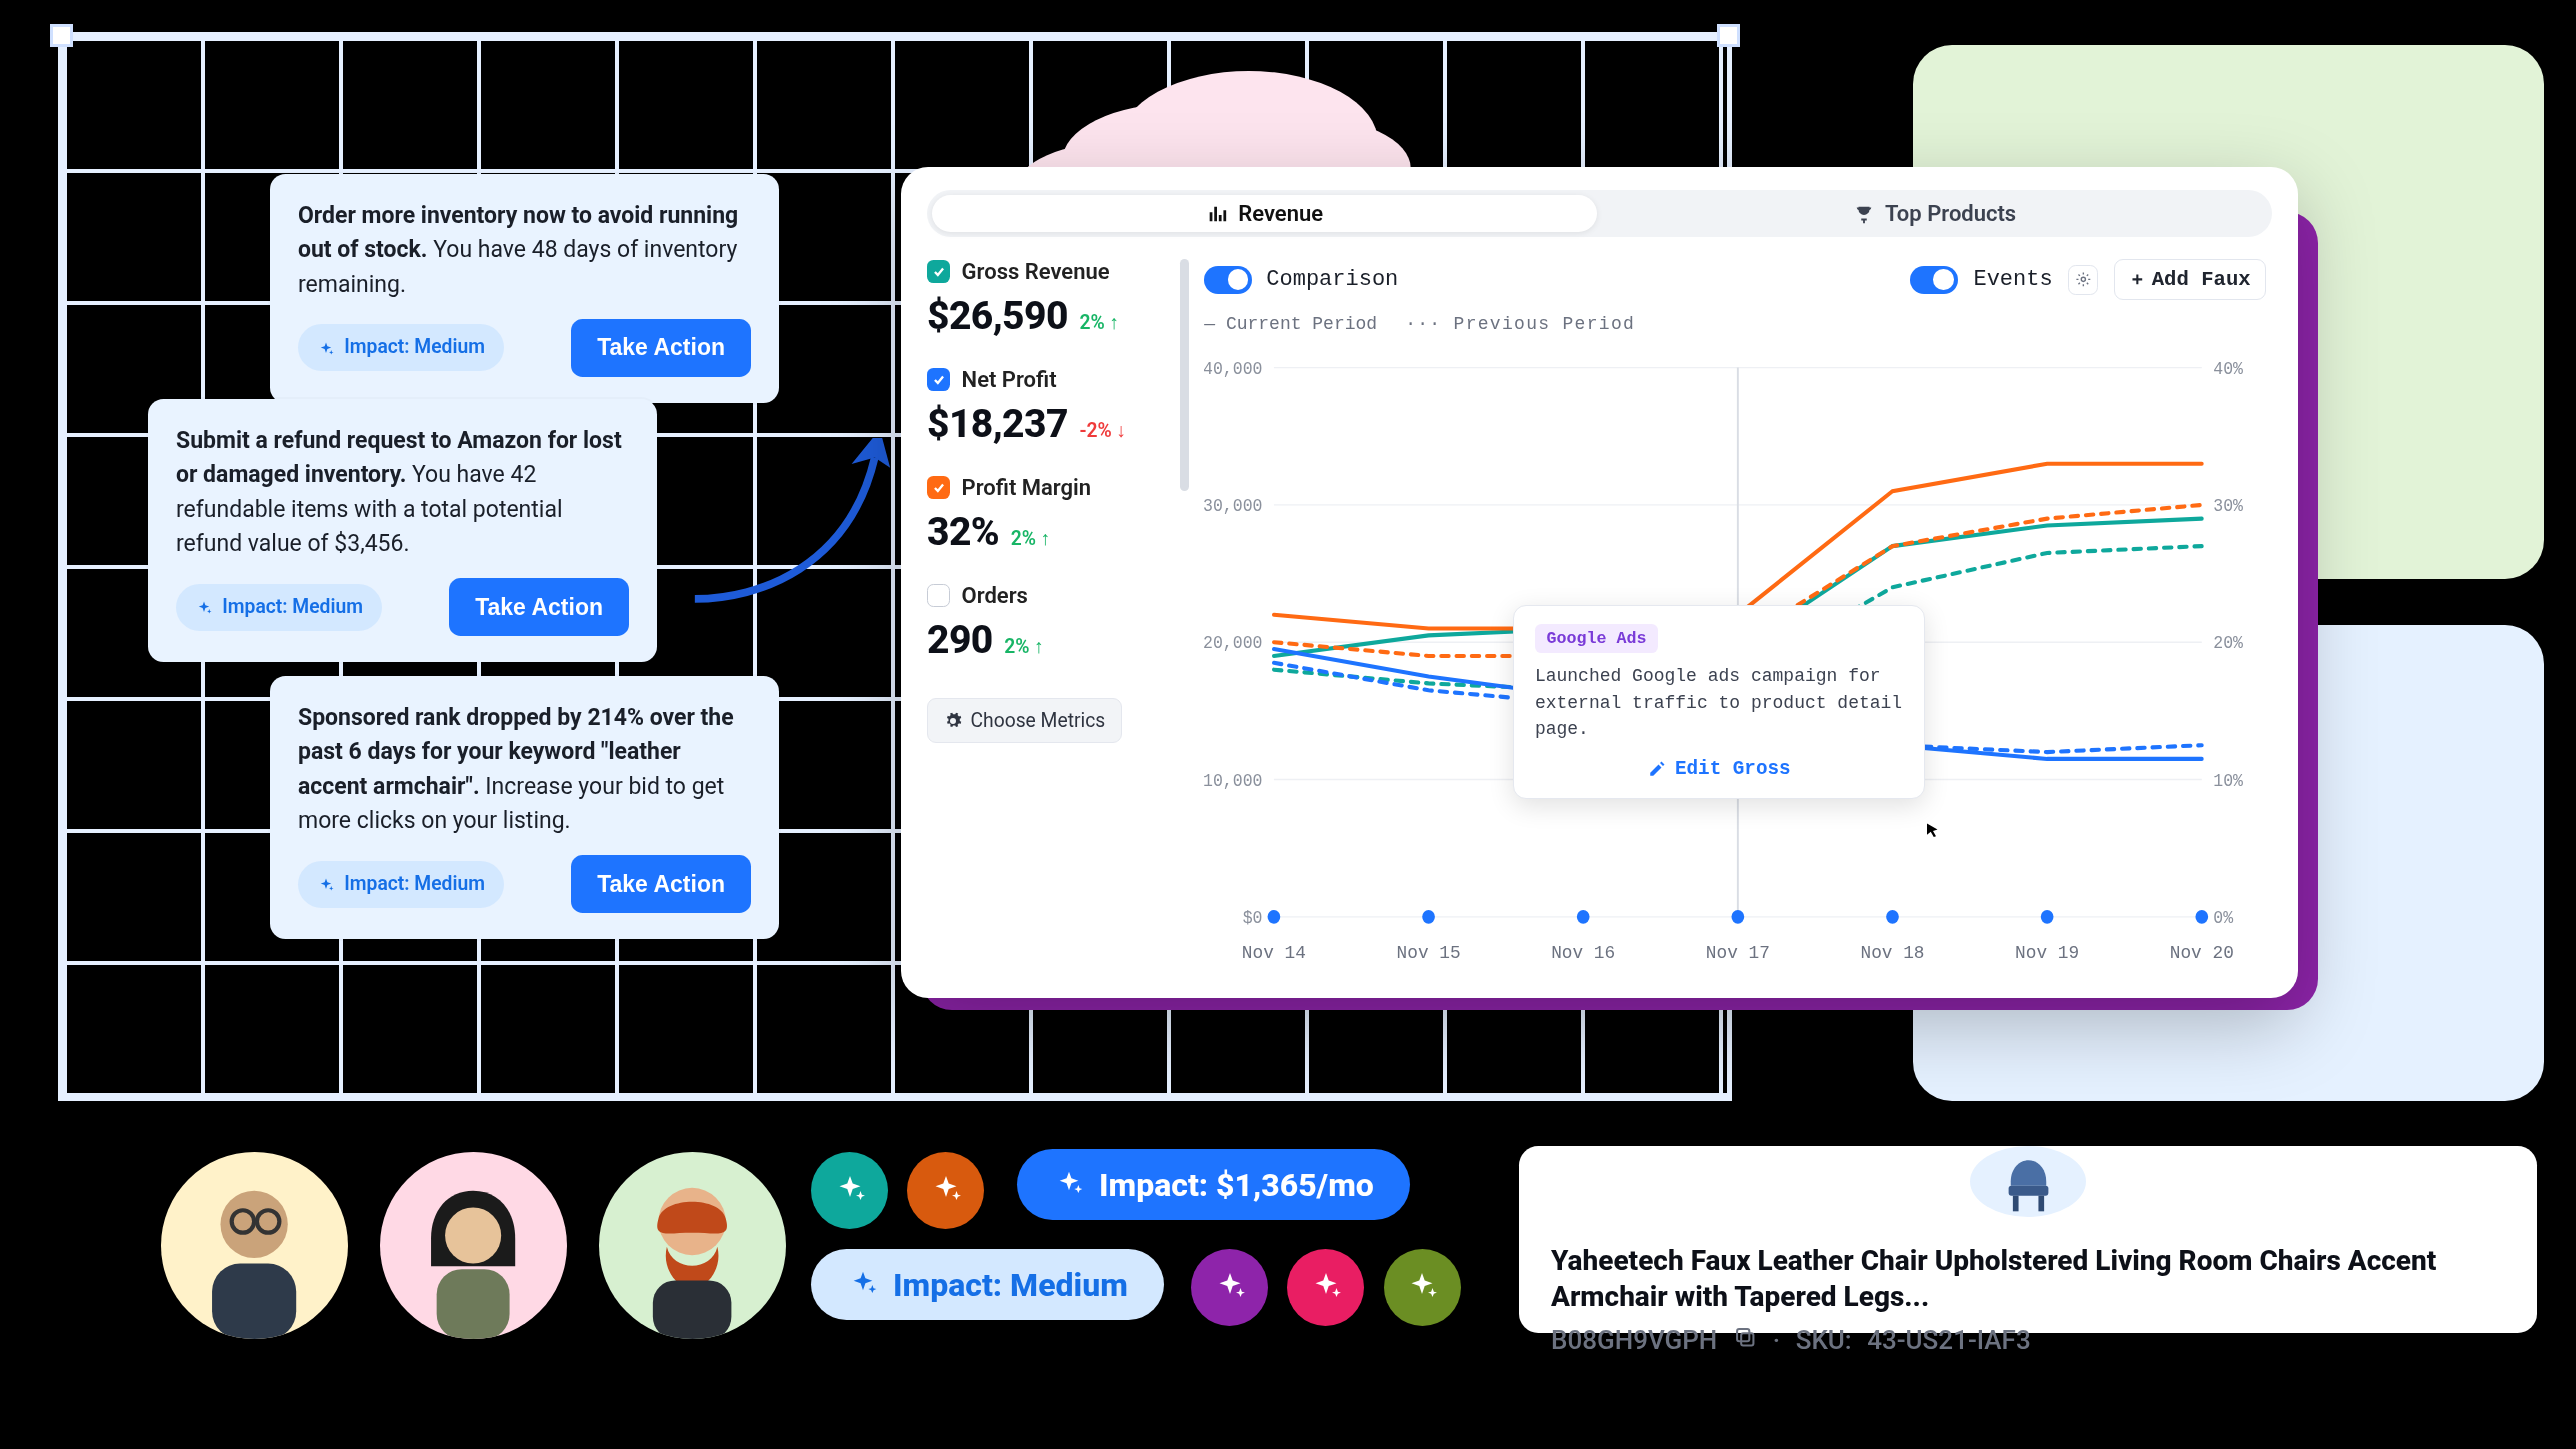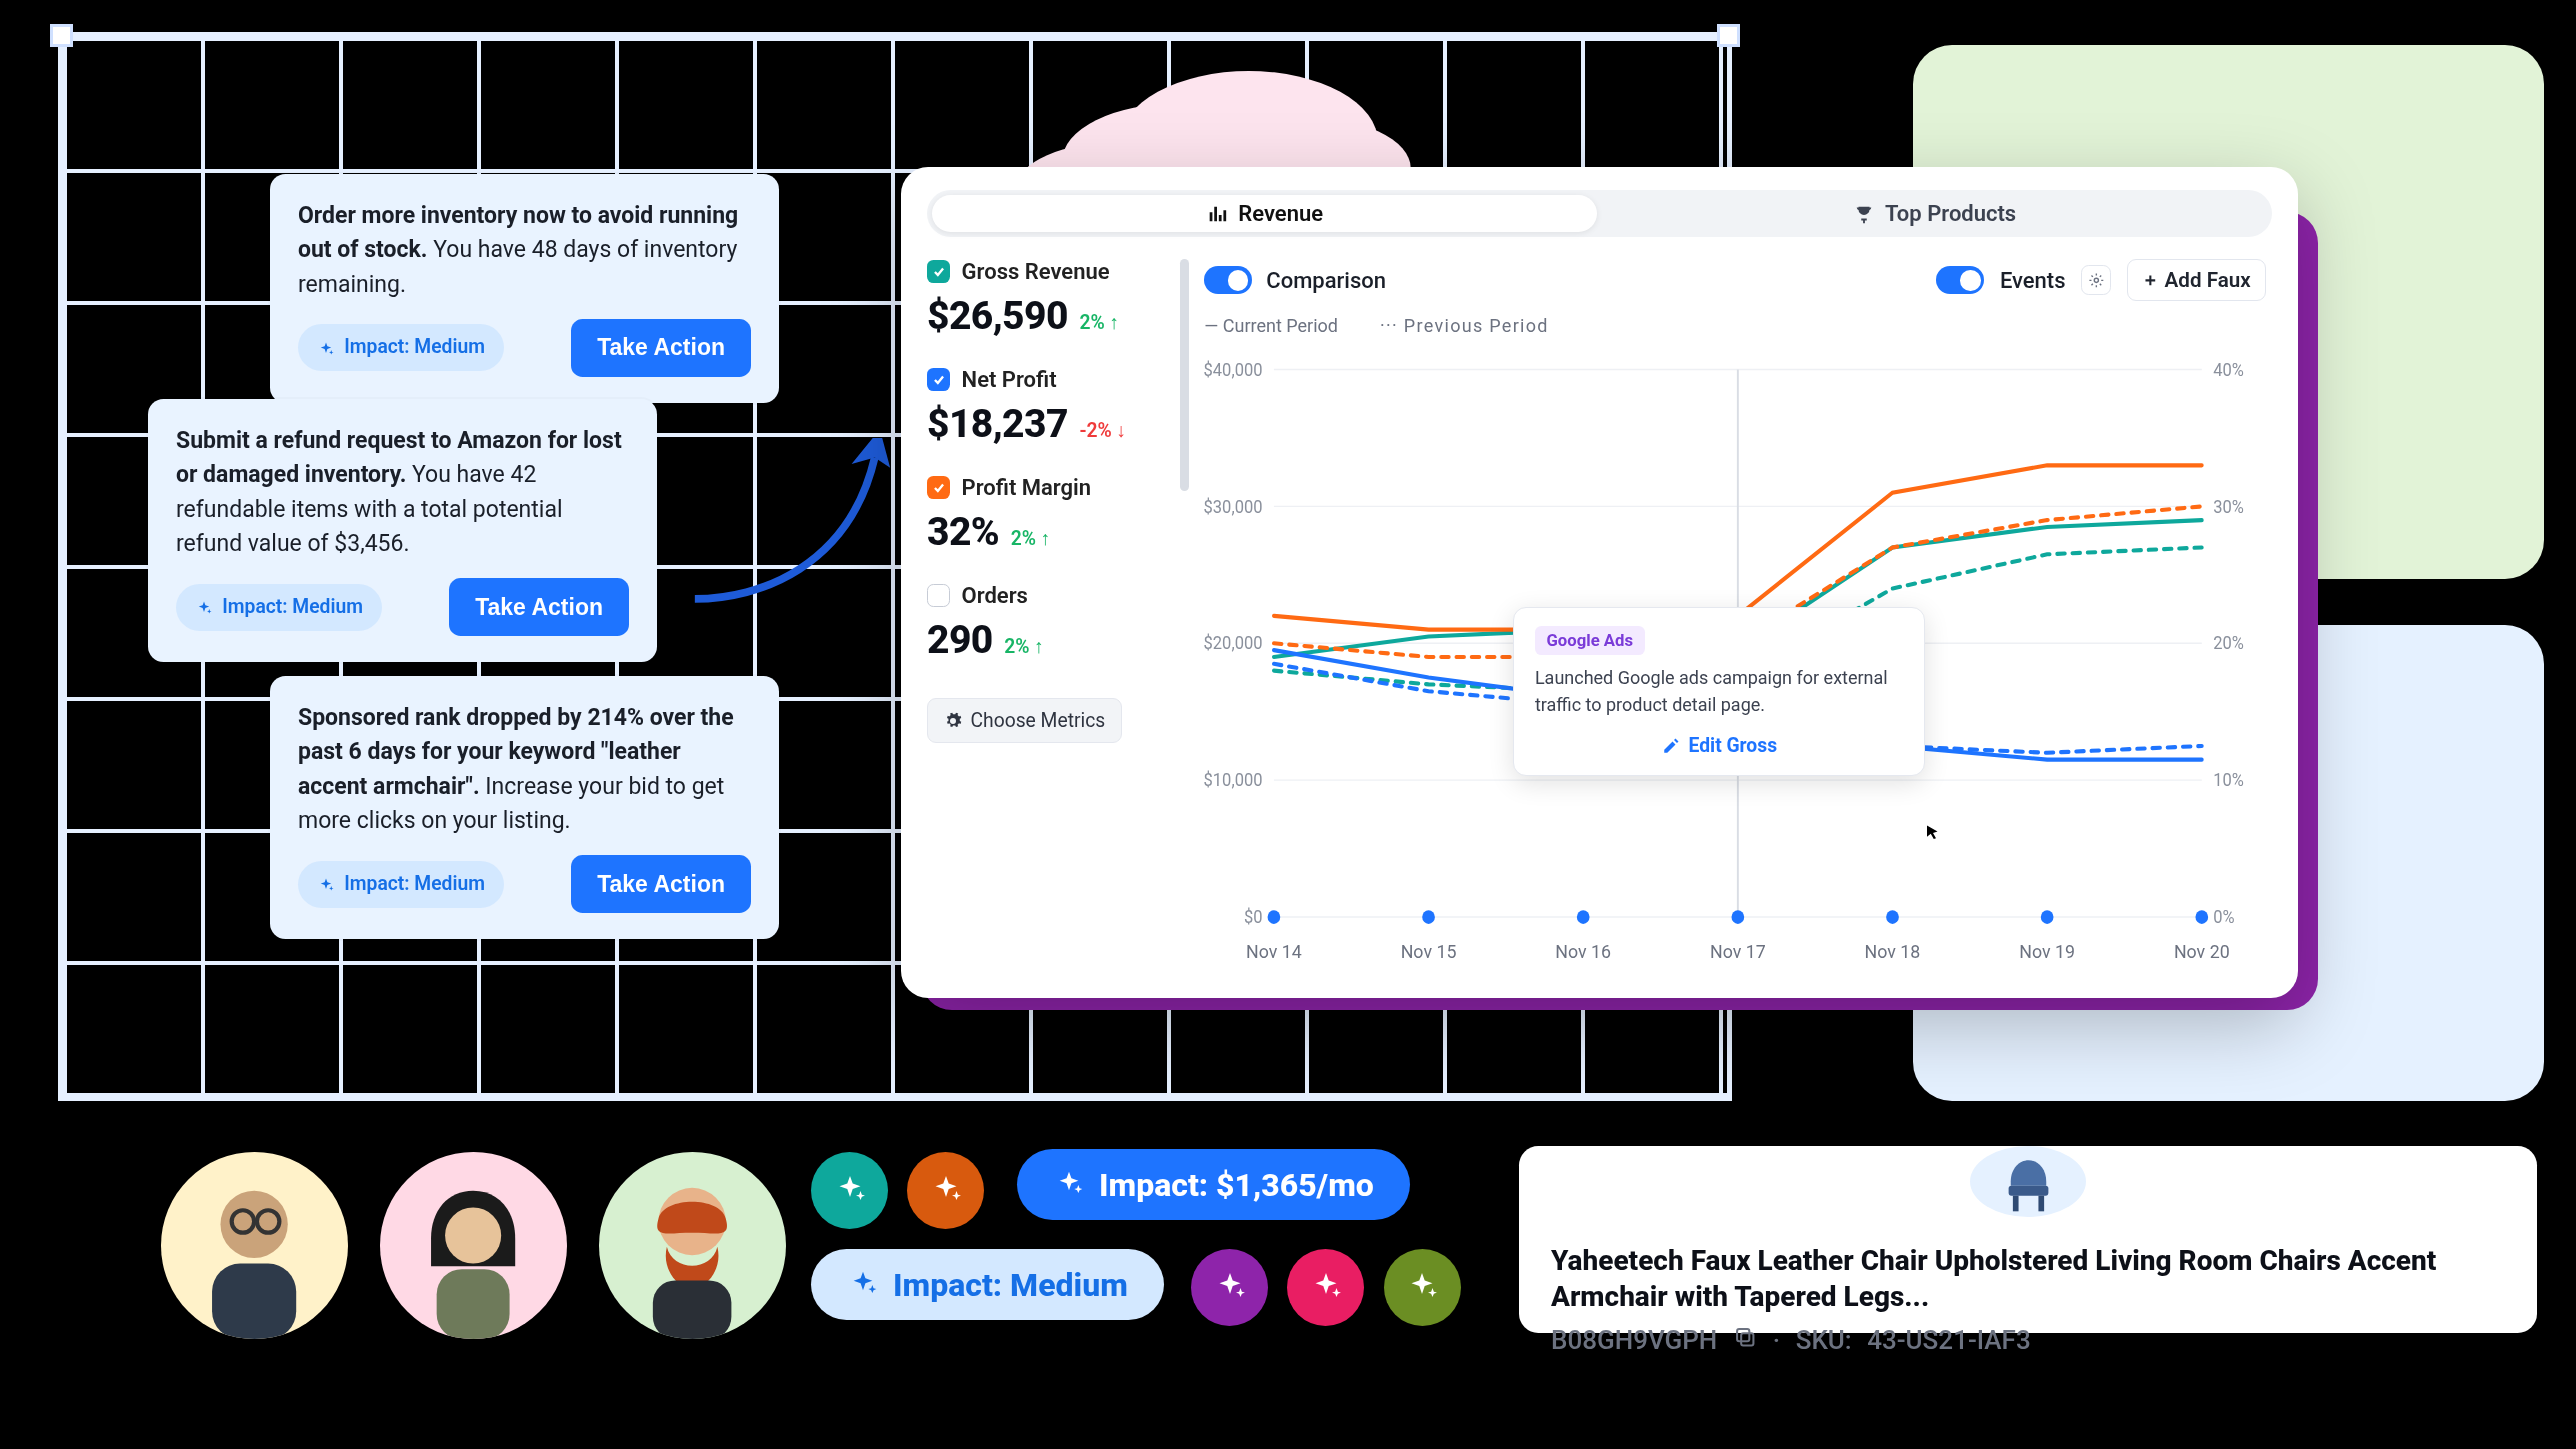--- a/index.html
+++ b/index.html
@@ -113,36 +113,36 @@
   .delta.up::after { content:" \2191"; }
   .delta.down::after { content:" \2193"; }
 
   .choose-metrics {
     display:inline-flex; align-items:center; gap:9px; background:#f2f4f7; border:1.3px solid #e4e7ee;
     border-radius:9px; padding:10.3px 15.5px; font-size:19.3px; color:#2f3440; cursor:pointer; margin-top:6.4px;
   }
   .choose-metrics svg { width:18px; height:18px; }
 
   
-  .chart-area { flex:1; display:flex; flex-direction:column; }
+  .chart-area { flex:1; display:flex; flex-direction:column;font-family:Liberation Mono, monospace; }
   .chart-top {
     display:flex; align-items:center; justify-content:space-between; padding-right:6.4px;
   }
   .left-controls { display:flex; align-items:center; gap:14px; }
   .toggle { width:48px; height:28px; background:#1e74ff; border-radius:643px; position:relative; cursor:pointer;}
   .toggle::after { content:""; position:absolute; right:3.9px; top:3.9px; width:20.6px; height:20.6px; background:#fff; border-radius:50%; }
   .chart-top .lbl { font-size:22px; color:#1a1f29; font-weight:500;}
   .right-controls { display:flex; align-items:center; gap:15.5px; }
   .gear-btn { width:30px; height:30px; border:1.3px solid #e2e6ee; border-radius:7.7px; display:flex; align-items:center; justify-content:center; cursor:pointer;}
   .gear-btn svg{width:16.7px;height:16.7px;}
   .add-note { display:flex; align-items:center; gap:6.4px; font-size:20.6px; font-weight:600; color:#20252f;
     border:1.3px solid #e2e6ee; border-radius:9px; padding:7.7px 14px; cursor:pointer;}
   .add-note svg{width:16.7px;height:16.7px;}
 
-  .legend-row { display:flex; gap:42px; font-size:18px; color:#6c7280; margin-top:14px;}
+  .legend-row { display:flex; gap:28px; font-size:18px; color:#6c7280; margin-top:14px;}
   .legend-row .dash { letter-spacing:1.3px; }
 
   .chart-box { flex:1; position:relative; margin-top:13px; }
   .chart-box svg { width:100%; height:100%; }
   .evt-dot { fill:#1e74ff; }
 
   .tooltip {
     position:absolute; left:309px; top:258px; width:412px;
     background:#fff; border:1.3px solid #e5e8ef; border-radius:13px; padding:18px 20.6px;
     box-shadow:0 6.4px 26px rgba(0,0,0,.12);

